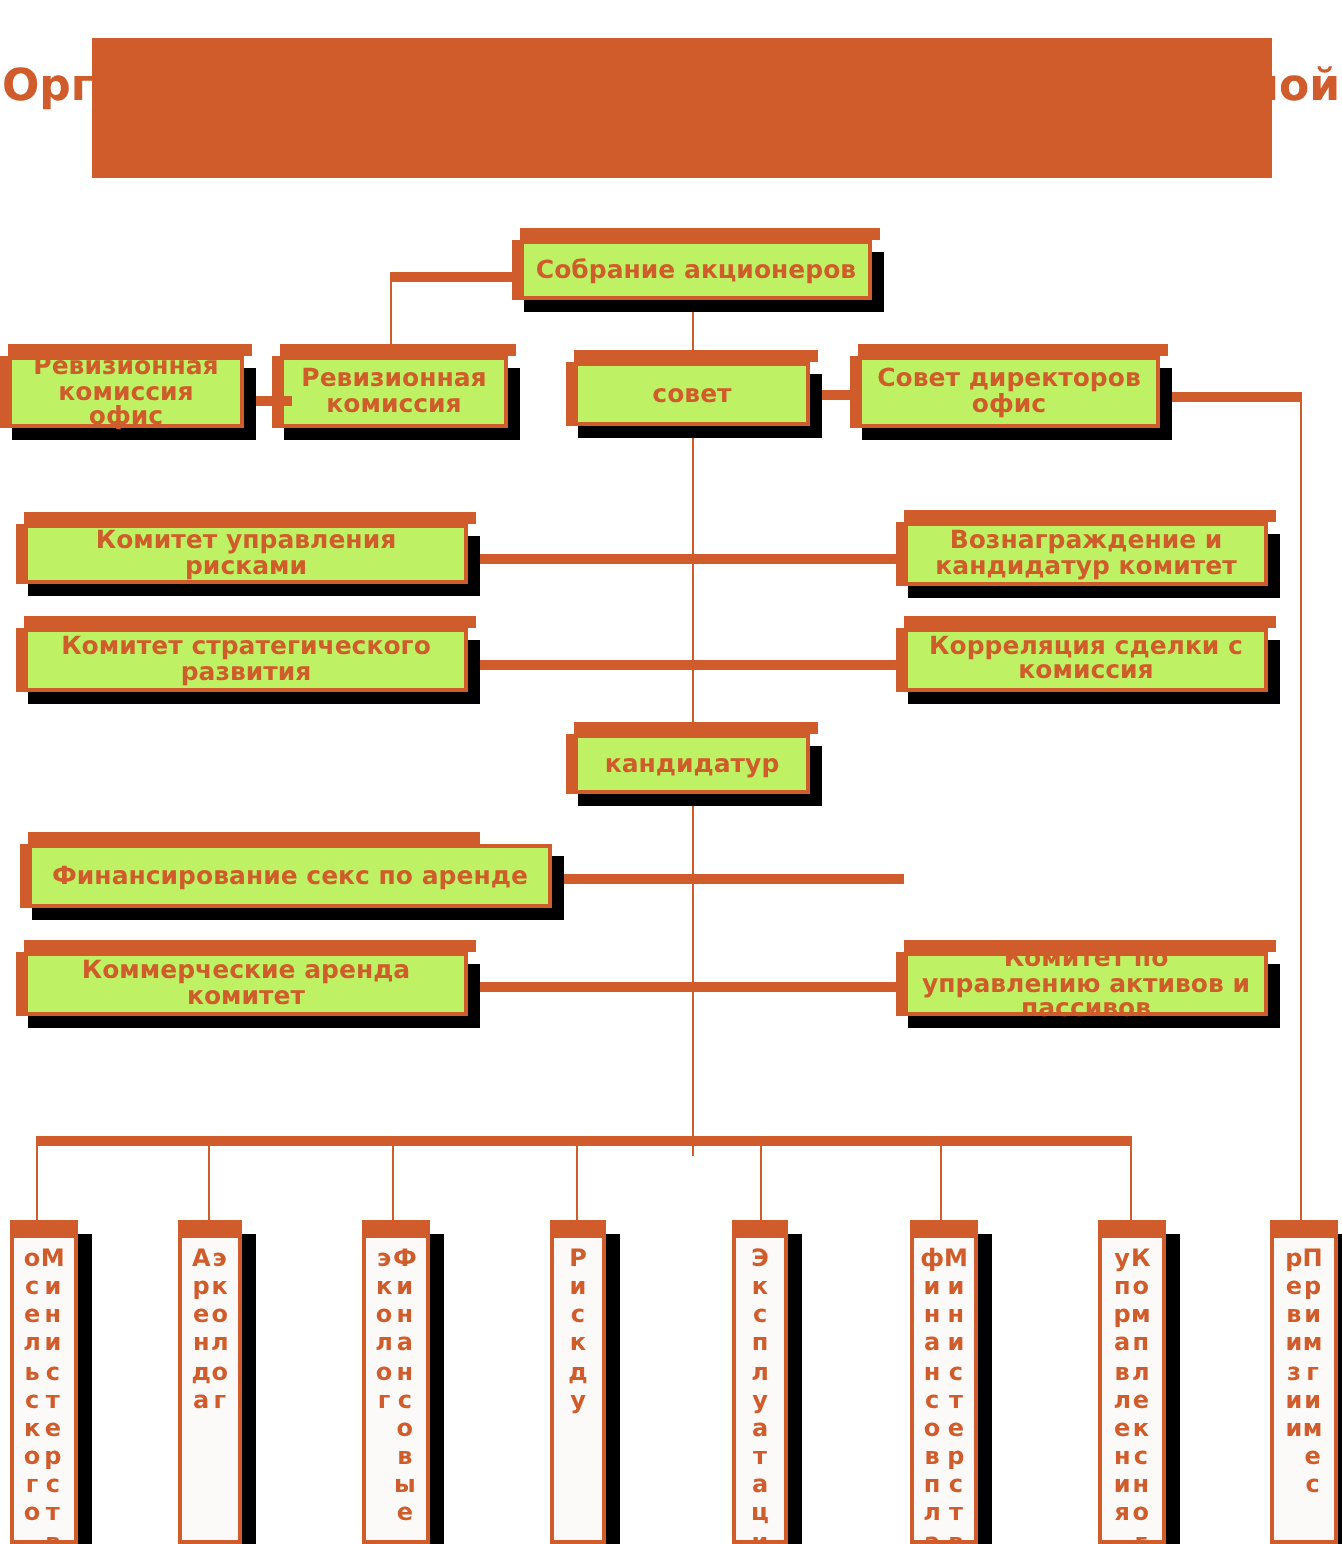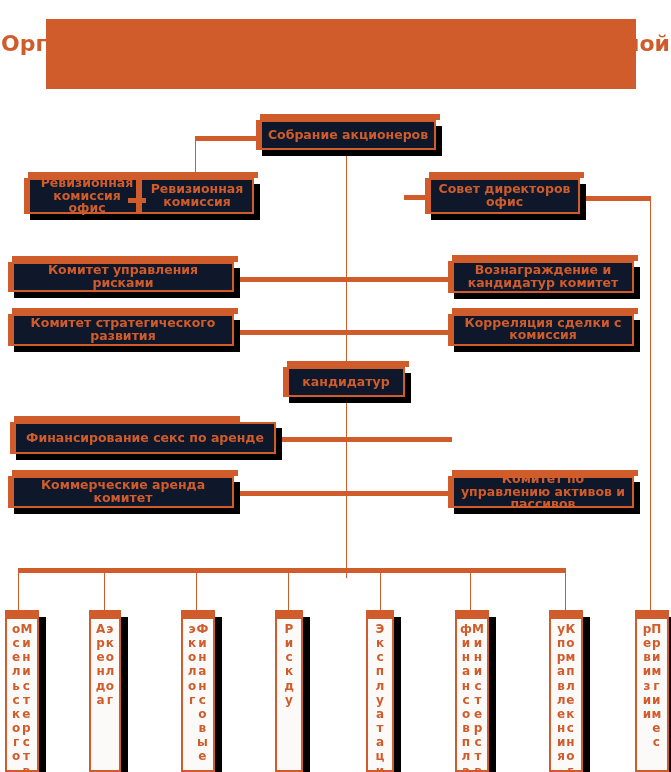--- a/index.html
+++ b/index.html
@@ -27,21 +27,21 @@
 
   
   .ln{position:absolute;background:#d05c2b;z-index:1;}
   .ln.thin-v{width:1px;}
   .ln.thick-h{height:5px;}
 
   
   .node{
     position:absolute;z-index:4;
     box-sizing:border-box;
-    background:#0f172a;
+    background:#bef264;
     border:2px solid #d05c2b;
     border-left-width:6px;
     box-shadow:6px 6px 0 0 #000000;
     display:flex;align-items:center;justify-content:center;
     text-align:center;
     color:#d05c2b;
     font-size:12.5px;font-weight:bold;
     line-height:1.02;
     padding:2px 4px;
   }
@@ -106,32 +106,36 @@
   <div class="ln thin-v" style="left:380px;top:568px;height:42px;"></div>
   <div class="ln thin-v" style="left:470px;top:568px;height:42px;"></div>
   <div class="ln thin-v" style="left:565px;top:568px;height:42px;"></div>
   <div class="ln thin-v" style="left:650px;top:568px;height:42px;"></div>
 
   <div class="node" style="left:256px;top:120px;width:180px;height:30px;">
     <div class="cap" style="width:180px;"></div>
     <span>Собрание акционеров</span>
   </div>
 
-  <div class="node" style="left:24px;top:178px;width:122px;height:36px;">
+  <div class="node" style="left:0;top:178px;width:122px;height:36px;">
     <div class="cap" style="width:122px;"></div>
     <span>Ревизионная комиссия офис</span>
   </div>
 
   <div class="ln thick-h" style="left:128px;top:198px;width:18px;z-index:5;"></div>
 
   <div class="node" style="left:136px;top:178px;width:118px;height:36px;">
     <div class="cap" style="width:118px;"></div>
     <span>Ревизионная комиссия</span>
   </div>
 
+  <div class="node" style="left:283px;top:181px;width:122px;height:32px;">
+    <div class="cap" style="width:122px;"></div>
+    <span>совет</span>
+  </div>
 
   <div class="node" style="left:425px;top:178px;width:155px;height:36px;justify-content:center;">
     <div class="cap" style="width:155px;"></div>
     <span>Совет директоров офис</span>
   </div>
 
   <div class="node" style="left:8px;top:262px;width:226px;height:30px;">
     <div class="cap" style="width:226px;"></div>
     <span>Комитет управления рисками</span>
   </div>

